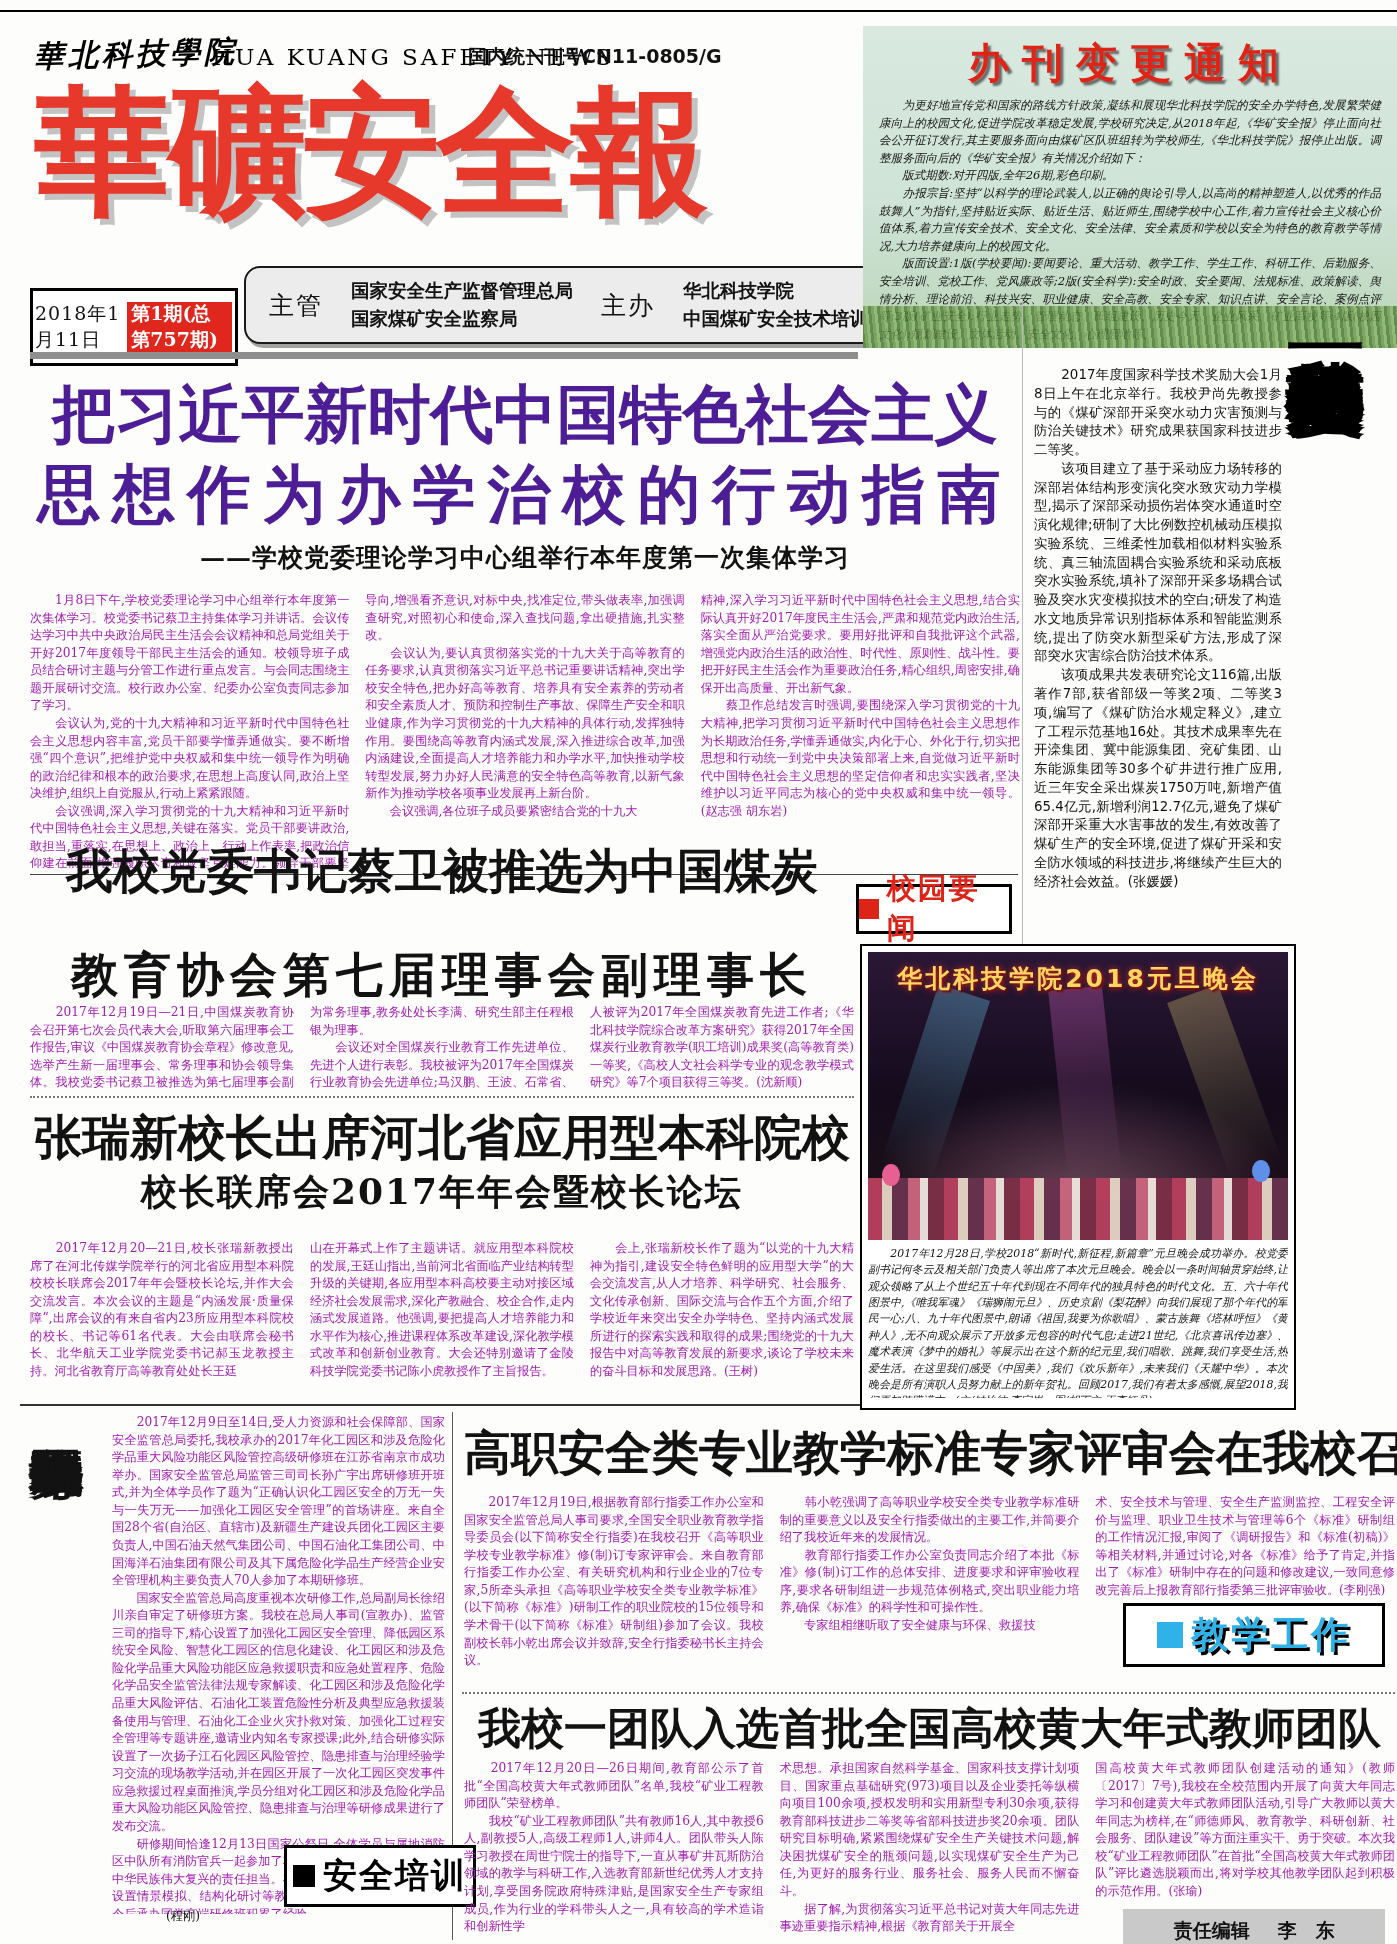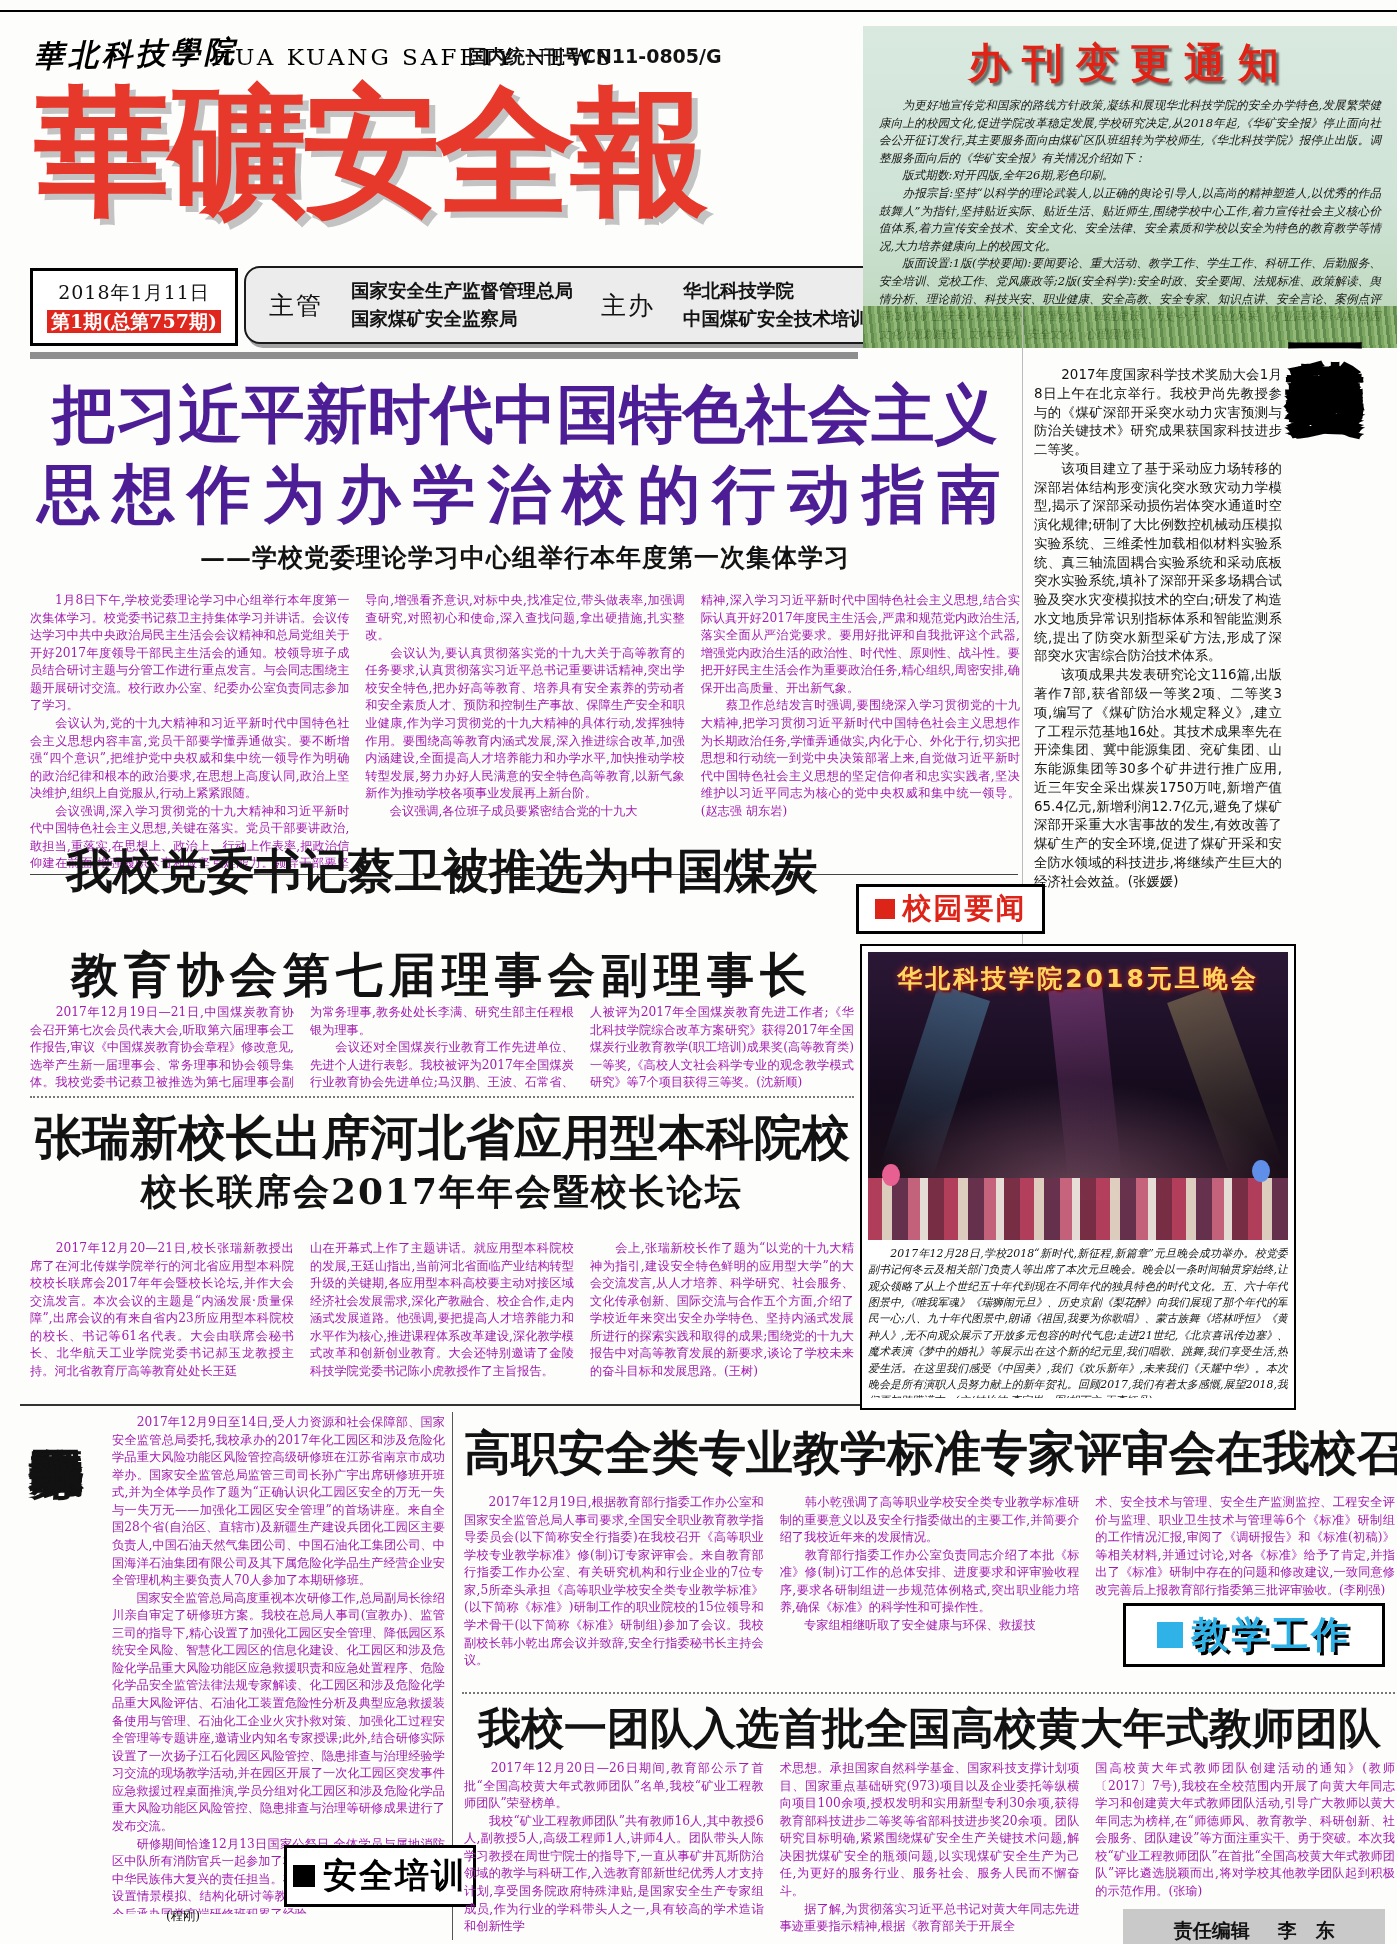--- a/index.html
+++ b/index.html
@@ -14,22 +14,22 @@
   
   .top-rule{left:0;top:10px;width:1397px;height:2px;background:#000;}
 
   
   .calligraphy{left:34px;top:34px;font-size:30px;font-style:italic;font-weight:bold;
                letter-spacing:4px;transform:rotate(-1.5deg);color:#000;}
   .eng-title{left:212px;top:44px;font-size:23px;letter-spacing:3px;color:#000;}
   .issn{left:468px;top:44px;font-size:19px;font-weight:bold;}
   .paper-title{left:22px;top:80px;width:700px;font-size:139px;line-height:1.05;font-weight:900;
                letter-spacing:-5px;color:#e6392b;text-shadow:6px 6px 0 #c3c3c3;white-space:nowrap;margin-left:12px;}
-  .date-box{left:30px;top:268px;width:198px;height:68px;border:3px solid #000;background:#fff;
-            display:flex;flex-direction:column;align-items:center;justify-content:center;gap:3px;padding:2px;}
+  .date-box{left:30px;top:288px;width:198px;height:68px;border:3px solid #000;background:#fff;
+            display:flex;flex-direction:row;align-items:center;justify-content:center;gap:3px;padding:2px;}
   .date-line{font-size:19px;letter-spacing:1px;}
   .issue-badge{background:#df271d;color:#fff;font-weight:bold;font-size:19px;padding:0 5px;line-height:1.35;
                box-shadow:inset 0 0 0 1px #fff;}
   .sponsor-box{left:244px;top:266px;width:686px;height:78px;border:2px solid #1a1a1a;border-radius:16px;
                background:#ececec;box-shadow:3px 4px 0 rgba(90,90,90,.55);
                display:flex;align-items:center;justify-content:center;gap:28px;padding:0 10px;box-sizing:border-box;}
   .sp-label{font-size:25px;letter-spacing:2px;}
   .sp-lines{font-size:18.5px;font-weight:bold;line-height:1.5;font-family:"DejaVu Sans","Liberation Sans",sans-serif;}
 
   
@@ -57,21 +57,21 @@
   .award-body{left:1034px;top:366px;width:248px;height:576px;overflow:hidden;
               font-family:"DejaVu Sans","Liberation Sans",sans-serif;font-size:13.4px;line-height:1.4;
               text-align:justify;white-space:pre-line;}
   .award-vtitle{left:1288px;top:314px;height:700px;writing-mode:vertical-rl;text-orientation:upright;
                 font-size:56px;font-weight:900;letter-spacing:2px;line-height:1.0;
                 transform:scaleX(1.42);transform-origin:left top;color:#000;}
   .vline-award{left:1022px;top:300px;width:1px;height:705px;background:#bbb;}
 
   
   .label-box{border:3px solid #000;background:#fff;display:flex;align-items:center;justify-content:center;gap:8px;box-sizing:border-box;}
-  .campus-label{left:856px;top:884px;width:189px;height:50px;}
+  .campus-label{left:856px;top:884px;width:156px;height:50px;}
   .sq{display:inline-block;}
   .sq-red{width:20px;height:20px;background:#dd2418;}
   .campus-label .txt{font-size:29px;font-weight:900;color:#dd2418;letter-spacing:2px;}
 
   
   .caiwei-h{left:30px;width:824px;text-align:center;font-weight:900;white-space:nowrap;}
   .caiwei-h1{top:840px;font-size:47px;}
   .caiwei-h2{top:944px;font-size:47px;letter-spacing:6px;}
   .caiwei-cols{left:30px;top:1004px;width:824px;height:88px;overflow:hidden;}
 

